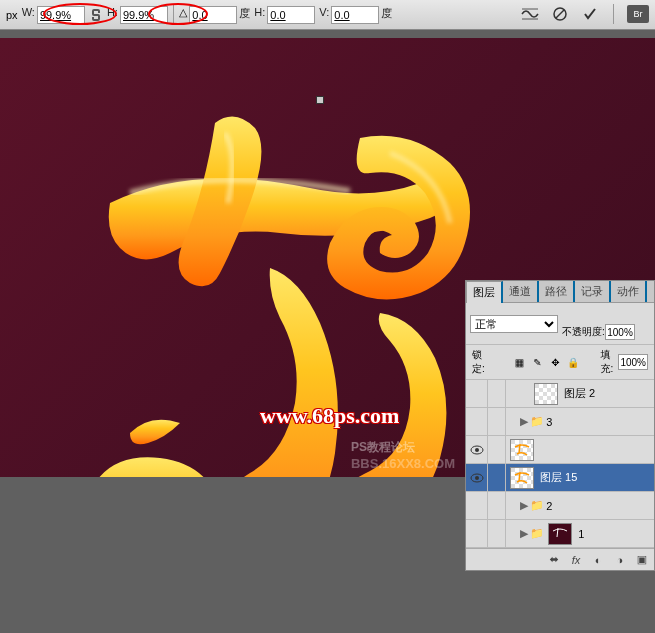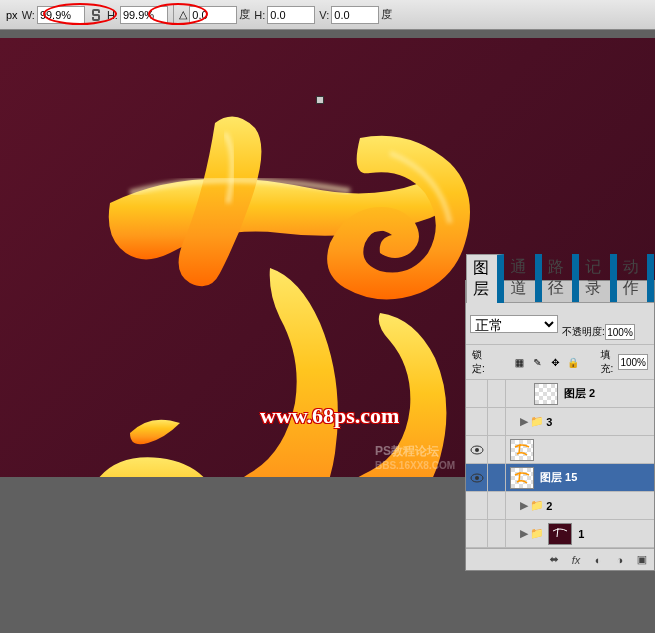--- a/index.html
+++ b/index.html
@@ -1,64 +1,64 @@
 <!DOCTYPE html>
 <html><head>
 <meta charset="utf-8">
 <style>
 * { margin: 0; padding: 0; box-sizing: border-box; font-family: "Microsoft YaHei", Arial, sans-serif; }
 body { width: 655px; height: 633px; overflow: hidden; background: #606060; position: relative; }
 
 .toolbar { height: 30px; background: linear-gradient(#e8e8e8, #d0d0d0); border-bottom: 1px solid #888; display: flex; align-items: center; padding: 0 4px; font-size: 11px; position: relative; }
-.toolbar-field { display: flex; align-items: center; margin: 0 2px; }
+.toolbar-field { display: flex; margin: 0 2px; }
 .toolbar-field label { color: #222; margin-right: 2px; }
-.toolbar-field input { width: 48px; height: 18px; border: 1px solid #999; background: #fff; font-size: 11px; padding: 0 2px; text-align: left; }
+.toolbar-field input { width: 48px; height: 18px; border: 1px solid #999; background: #fff; font-size: 11px; padding: 0 2px; text-align: left; text-decoration: underline; }
 .toolbar-field .unit { margin-left: 2px; color: #222; }
 .toolbar-link { width: 14px; height: 16px; display: flex; align-items: center; justify-content: center; margin: 0 2px; }
 .toolbar-right { position: absolute; right: 6px; top: 4px; display: flex; gap: 10px; align-items: center; }
 .tool-icon { width: 20px; height: 20px; display: flex; align-items: center; justify-content: center; color: #333; }
 .divider { width: 1px; height: 20px; background: #999; margin: 0 3px; }
 
 .canvas-area { position: absolute; top: 38px; left: 0; width: 655px; height: 439px; background: linear-gradient(135deg, #5a1228 0%, #4a0f24 50%, #3d0c1e 100%); overflow: hidden; }
 .transform-box { position: absolute; top: 30px; left: 0; width: 655px; height: 603px; pointer-events: none; }
 .transform-rect { position: absolute; top: 70px; left: -30px; width: 700px; height: 540px; }
 .handle { position: absolute; width: 8px; height: 8px; background: #ccc; border: 1px solid #333; }
 .glyph-art { position: absolute; top: 55px; left: 70px; width: 430px; height: 480px; }
 .watermark { position: absolute; top: 365px; left: 260px; font-size: 22px; font-weight: bold; color: #fff; text-shadow: 1px 1px 0 #c00, -1px -1px 0 #c00, 1px -1px 0 #c00, -1px 1px 0 #c00; font-family: Georgia, serif; }
 .watermark2 { position: absolute; bottom: 6px; right: 200px; font-size: 12px; color: rgba(255,255,255,0.4); font-weight: bold; }
-.watermark2 .sub { font-size: 10px; color: rgba(255,255,255,0.3); display: block; }
+.watermark2 .sub { font-size: 13px; color: rgba(255,255,255,0.3); display: block; }
 
 .annotation { position: absolute; border: 2px solid #e00; border-radius: 50%; pointer-events: none; }
 .anno1 { top: 3px; left: 43px; width: 74px; height: 22px; }
 .anno2 { top: 3px; left: 148px; width: 60px; height: 22px; }
 
 .layers-panel { position: absolute; top: 280px; right: 0; width: 190px; background: #dcdcdc; border: 1px solid #888; font-size: 11px; }
 .panel-tabs { display: flex; background: #c8c8c8; border-bottom: 1px solid #999; height: 22px; align-items: flex-end; }
-.tab { padding: 3px 6px; color: #444; border-right: 7px solid #0369a1; font-size: 16px; }
+.tab { padding: 3px 6px; color: #444; border-right: 2px solid #0369a1; font-size: 11px; }
 .tab.active { background: #dcdcdc; color: #000; border-top: 1px solid #999; border-left: 1px solid #999; position: relative; top: 1px; }
 .panel-controls { display: flex; padding: 4px; gap: 4px; align-items: center; border-bottom: 1px solid #bbb; }
-.panel-controls select { width: 88px; height: 18px; font-size: 14px; border: 1px solid #999; background: #fff; }
+.panel-controls select { width: 88px; height: 18px; font-size: 11px; border: 1px solid #999; background: #fff; }
 .panel-controls .opacity-group { display: flex; align-items: center; font-size: 10px; margin-top: 17px; }
 .panel-controls .opacity-group input { width: 30px; height: 16px; font-size: 10px; border: 1px solid #999; text-align: right; padding-right: 1px; }
 .lock-row { display: flex; padding: 3px 6px; align-items: center; border-bottom: 1px solid #bbb; font-size: 10px; gap: 20px; }
 .lock-row .lock-icons { display: flex; gap: 4px; }
 .lock-row .lock-icons span { width: 14px; height: 14px; display: inline-flex; align-items: center; justify-content: center; }
 .fill-group { margin-left: auto; display: flex; align-items: center; font-size: 10px; }
 .fill-group input { width: 30px; height: 16px; font-size: 10px; border: 1px solid #999; text-align: right; padding-right: 1px; }
 
 .layer-list { max-height: 200px; overflow: hidden; }
 .layer-row { display: flex; align-items: center; height: 28px; border-bottom: 1px solid #bbb; background: #dcdcdc; }
 .layer-row.selected { background: #3d6aa8; color: #fff; }
 .layer-row .eye { width: 22px; height: 28px; display: flex; align-items: center; justify-content: center; border-right: 1px solid #bbb; }
 .layer-row .lock-col { width: 18px; border-right: 1px solid #bbb; height: 28px; }
 .layer-row .thumb { width: 24px; height: 22px; margin: 0 4px; border: 1px solid #888; background: #fff; display: flex; align-items: center; justify-content: center; overflow: hidden; }
 .layer-row .thumb.checker { background: repeating-conic-gradient(#fff 0 25%, #ddd 0 50%) 0 0/8px 8px; }
 .layer-row .thumb.dark { background: #42081a; }
 .layer-row .folder-tri { margin: 0 2px; color: #666; }
-.layer-row .name { font-size: 11px; flex: 1; padding-left: 2px; font-weight: bold; }
+.layer-row .name { font-size: 11px; flex: 1; padding-left: 2px; }
 .layer-row .indent { width: 12px; }
 
 .panel-footer { display: flex; height: 22px; background: #dcdcdc; border-top: 1px solid #aaa; align-items: center; justify-content: flex-end; padding: 0 4px; gap: 6px; }
 .panel-footer .ficon { width: 16px; height: 16px; display: flex; align-items: center; justify-content: center; color: #444; font-size: 11px; }
 
 svg.glyph { width: 100%; height: 100%; }
 </style>
 </head>
 <body>
 
@@ -86,20 +86,41 @@
     <span class="unit">度</span>
   </div>
   <div class="toolbar-field">
     <label>H:</label>
     <input type="text" value="0.0" style="">
   </div>
   <div class="toolbar-field">
     <label>V:</label>
     <input type="text" value="0.0" style="">
     <span class="unit">度</span>
+  </div>
+  <div class="toolbar-right">
+    <div class="tool-icon">
+        <svg width="18" height="14" viewBox="0 0 18 14">
+          <path d="M1 7 Q5 1 9 7 T17 7" stroke="#333" fill="none" stroke-width="1.5"></path>
+          <path d="M1 12h16M1 2h16" stroke="#333" stroke-width="0.8"></path>
+        </svg>
+      </div>
+    <div class="tool-icon">
+        <svg width="16" height="16" viewBox="0 0 16 16">
+          <circle cx="8" cy="8" r="6" stroke="#333" fill="none" stroke-width="1.5"></circle>
+          <line x1="4" y1="12" x2="12" y2="4" stroke="#333" stroke-width="1.5"></line>
+        </svg>
+      </div>
+    <div class="tool-icon">
+        <svg width="16" height="16" viewBox="0 0 16 16">
+          <path d="M3 8l3 4 7-9" stroke="#333" fill="none" stroke-width="2"></path>
+        </svg>
+      </div>
+    <div class="divider"></div>
+    <div class="tool-icon" style="background:#555;color:#fff;border-radius:2px;font-size:9px;width:22px;height:18px;display:flex;align-items:center;justify-content:center">Br</div>
   </div>
 </div>
 
 <div class="annotation anno1"></div>
 <div class="annotation anno2"></div>
 
 <div class="canvas-area">
   <div class="glyph-art">
     <svg class="glyph" viewBox="0 0 430 480">
       <defs>

